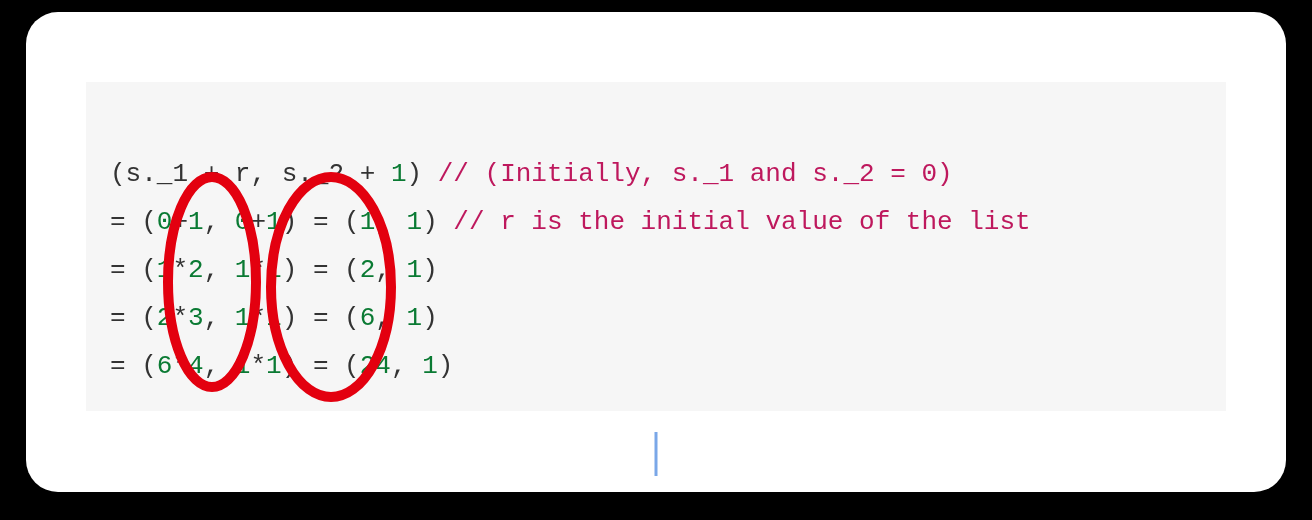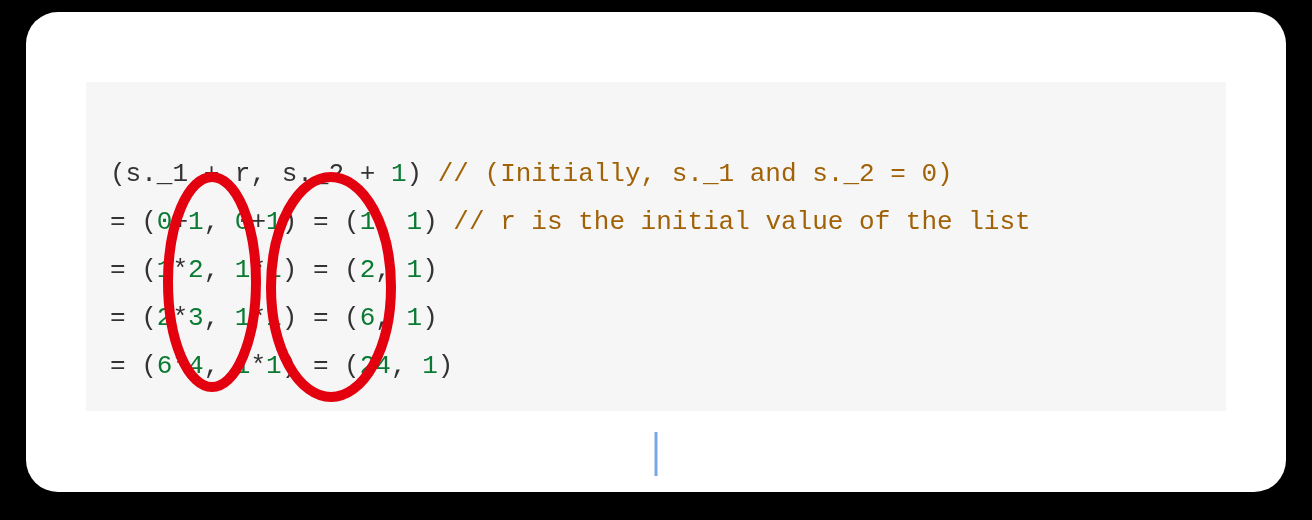--- a/index.html
+++ b/index.html
@@ -27,21 +27,21 @@
       padding: 20px 24px 20px 24px;
       font-family: "Menlo", "Consolas", "Courier New", monospace;
       font-size: 26px;
       line-height: 1.85;
       color: #333;
       white-space: pre;
       position: relative;
     }
     .op { color: #333; }
     .num { color: #0a7a33; }
-    .comment { color: #a16207; }
+    .comment { color: #be185d; }
     .annot-svg {
       position: absolute;
       left: 0;
       top: 0;
       pointer-events: none;
     }
     .caret {
       position: absolute;
       left: 50%;
       top: 420px;

